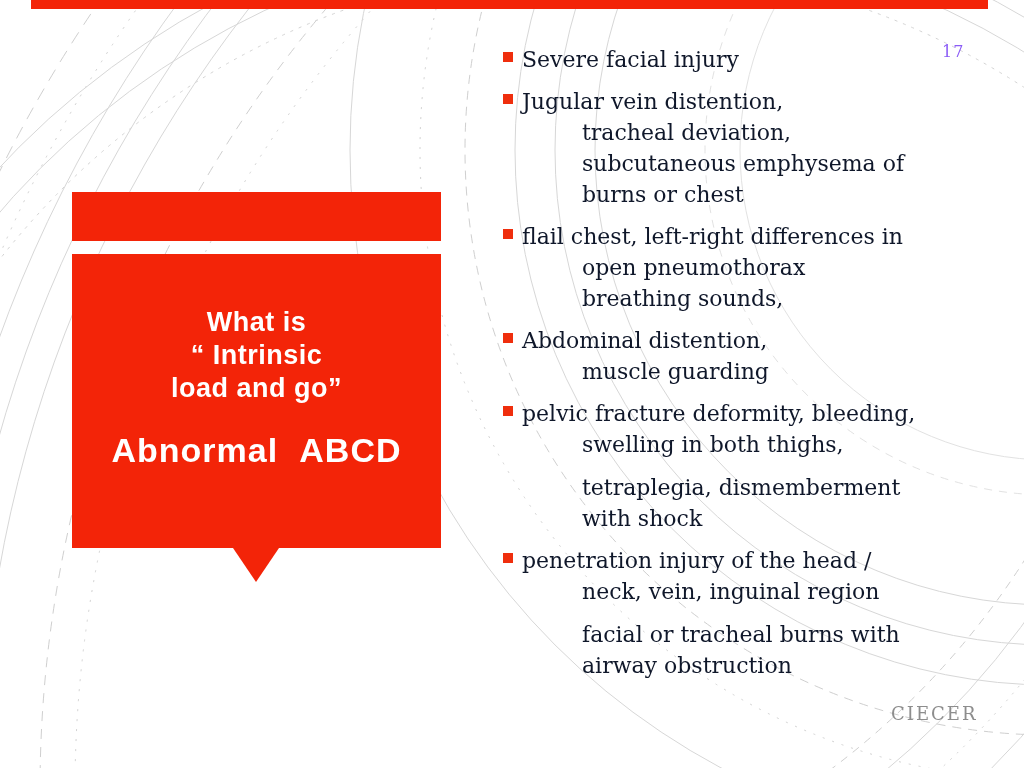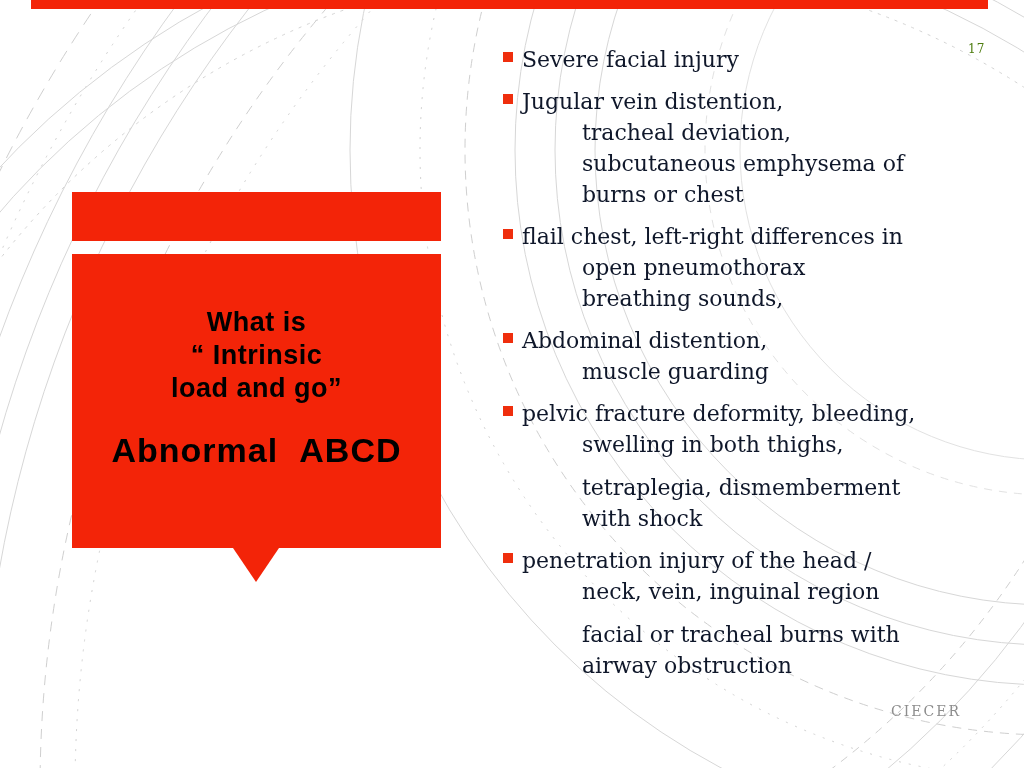--- a/index.html
+++ b/index.html
@@ -9,32 +9,32 @@
     font-family:"DejaVu Serif", serif;
   }
   .bg-arcs { position:absolute; left:0; top:0; width:1024px; height:768px; }
 
   .top-bar {
     position:absolute; left:31px; top:0; width:957px; height:9px;
     background:#f32408;
   }
 
   .page-number {
-    position:absolute; left:968px; top:42px;
-    font-size:12px; color:#4d7c0f; letter-spacing:1px;
+    position:absolute; left:942px; top:42px;
+    font-size:16px; color:#8b5cf6; letter-spacing:1px;
   }
 
   
   .callout-header {
     position:absolute; left:72px; top:192px; width:369px; height:49px;
     background:#f32408;
   }
   .callout-body {
     position:absolute; left:72px; top:254px; width:369px; height:294px;
-    background:#f32408; color:#000000; text-align:center;
+    background:#f32408; color:#ffffff; text-align:center;
     font-family:"Liberation Sans", sans-serif;
     box-sizing:border-box; padding-top:52px;
   }
   .callout-tail {
     position:absolute; left:233px; top:548px; width:0; height:0;
     border-left:23px solid transparent; border-right:23px solid transparent;
     border-top:34px solid #f32408;
   }
   .q-line { font-size:27px; line-height:33px; font-weight:bold; letter-spacing:0.5px; }
   .answer { margin-top:26px; font-size:34px; line-height:38px; font-weight:bold;
@@ -51,21 +51,21 @@
   .b-line.ind0 { padding-left:19px; }
   .b-line.ind1 { padding-left:79px; }
   .b-line.gap  { margin-top:12px; }
   .bullet-square {
     position:absolute; left:0; top:8px; width:10px; height:10px;
     background:#ef2e0d;
   }
 
   .watermark {
     position:absolute; left:891px; top:703px;
-    font-size:14px; color:#8d8d8d; letter-spacing:2px;
+    font-size:18px; color:#8d8d8d; letter-spacing:2px;
   }
 </style>
 </head>
 <body>
 
 <div class="slide">
 
   <svg class="bg-arcs" viewBox="0 0 1024 768" fill="none">
 
     <g stroke="#d7d7d7" stroke-width="1">

